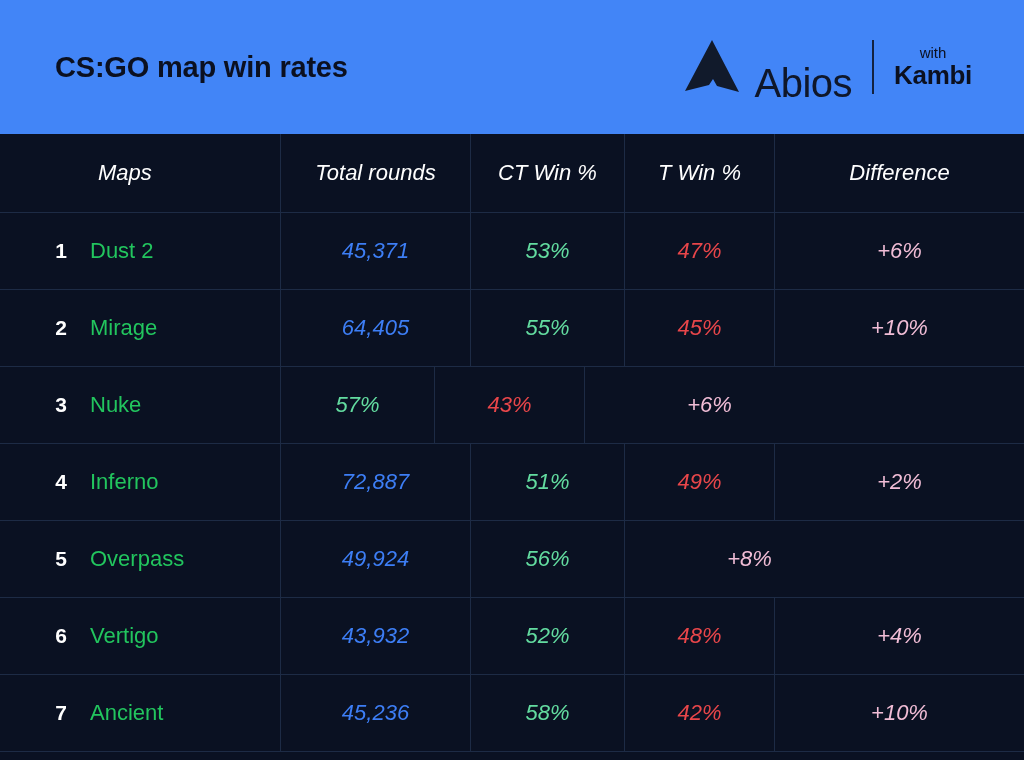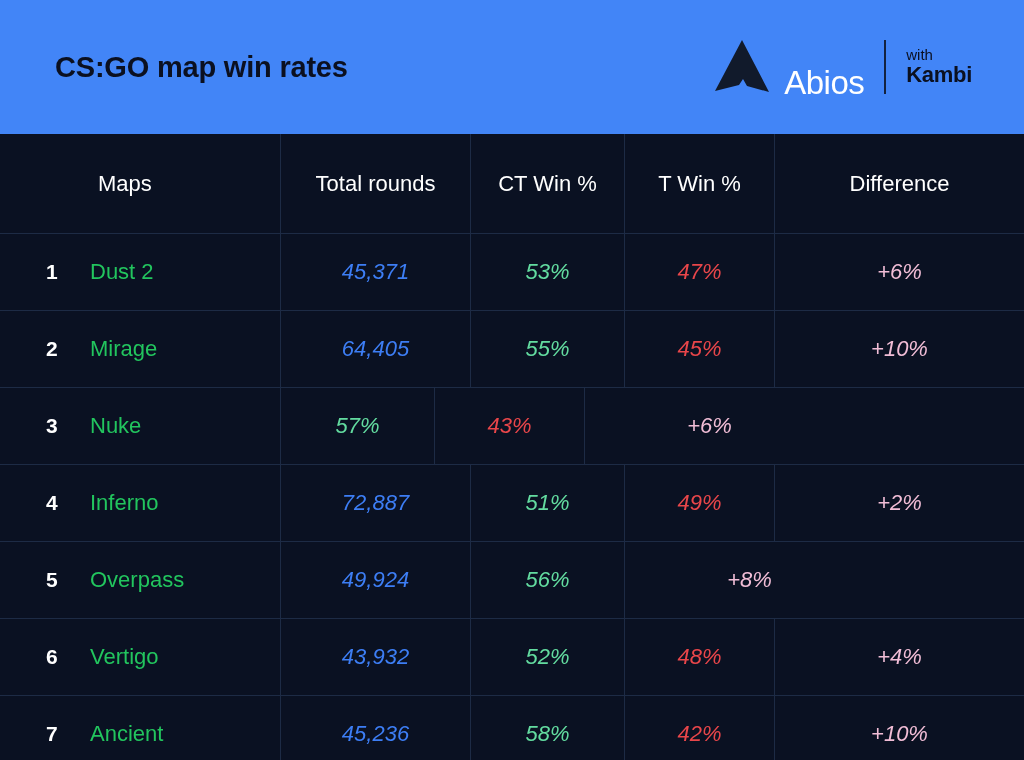--- a/index.html
+++ b/index.html
@@ -14,20 +14,21 @@
     font-family: "Liberation Sans", sans-serif;
     background: #0a1122;
     -webkit-font-smoothing: antialiased;
   }
 
   #page {
     position: relative;
     width: 1024px;
     height: 760px;
     background: #0a1122;
+    text-align: center;
   }
 
   
   .banner {
     position: absolute;
     top: 0; left: 0;
     width: 1024px;
     height: 134px;
     background: #4285f7;
     display: flex;
@@ -57,23 +58,23 @@
     gap: 14px;
   }
 
   .logo-arrow {
     width: 56px;
     height: 58px;
     display: block;
   }
 
   .brand-word {
-    font-size: 33px;
-    font-weight: normal;
-    color: #ffffff;
+    font-size: 40px;
+    font-weight: normal;
+    color: #0f172a;
     letter-spacing: -0.5px;
     line-height: 1;
     margin-top: 31px;
   }
 
   .brand-sep {
     width: 2px;
     height: 54px;
     background: #0b1020;
     opacity: 0.85;
@@ -86,42 +87,43 @@
     line-height: 1.08;
   }
 
   .partner-with {
     font-size: 15px;
     font-weight: normal;
     color: #0b1020;
   }
 
   .partner-name {
-    font-size: 22px;
+    font-size: 26px;
     font-weight: bold;
     color: #0b1020;
     letter-spacing: -0.3px;
   }
 
   
   .table {
     position: absolute;
     top: 134px;
     left: 0;
     width: 1024px;
   }
 
   .trow {
     display: flex;
     width: 1024px;
     border-bottom: 1px solid #1d2b45;
   }
 
   .trow.head {
-    height: 100px;
+    height: 79px;
+    font-style: italic;
   }
 
   .trow.body {
     height: 77px;
   }
 
   .cell {
     display: flex;
     align-items: center;
     height: 100%;

